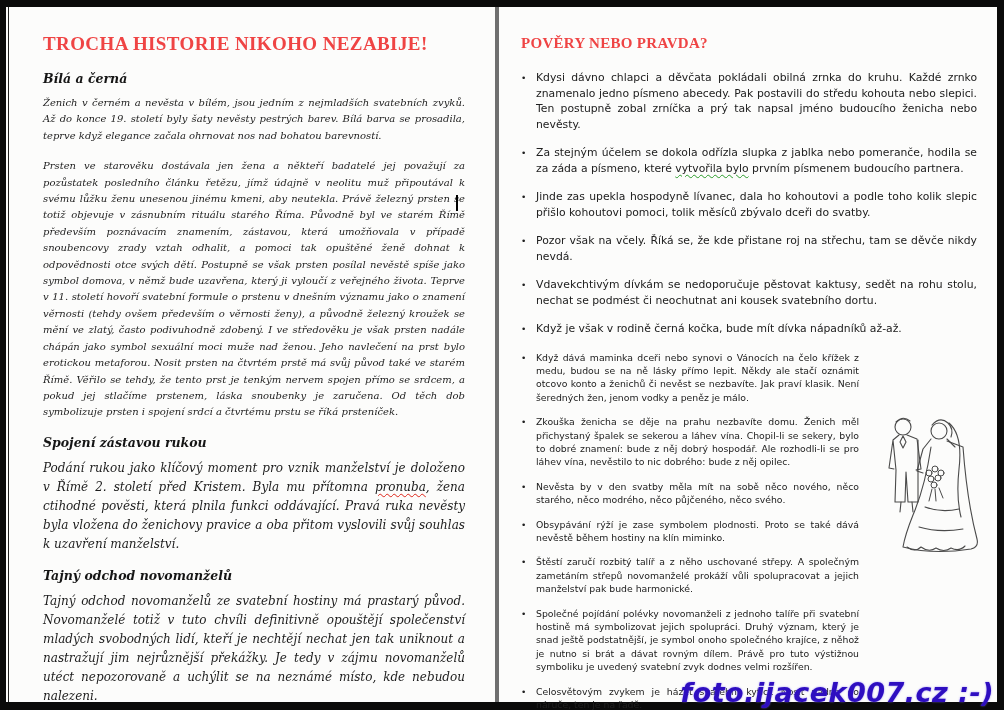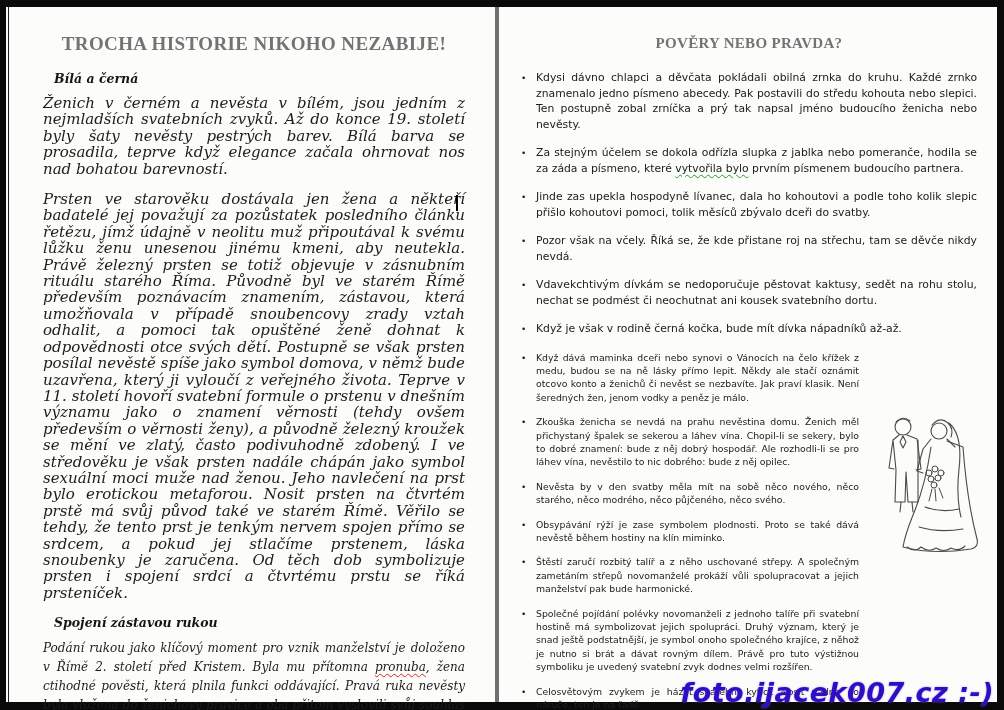--- a/index.html
+++ b/index.html
@@ -4,26 +4,26 @@
 <style>
   html,body{margin:0;padding:0;}
   body{width:1004px;height:710px;background:#0a0a0a;position:relative;overflow:hidden;
        font-family:"DejaVu Serif",serif;}
   .paper{position:absolute;left:6px;top:7px;width:991px;height:695px;background:#fbfbfa;display:flex;}
   
   .page-left{width:487px;position:relative;background:#fcfcfb;border-left:1px solid #222;margin-left:2px;
              padding:24px 30px 0 34px;box-sizing:border-box;}
   .seam{width:4px;background:#6f6f6f;}
   .page-right{flex:1;position:relative;background:#fcfcfb;padding:28px 20px 8px 22px;box-sizing:border-box;}
-  .ptitle{font-family:"Liberation Serif",serif;font-weight:bold;text-align:center;color:#737373;}
+  .ptitle{font-family:"Liberation Serif",serif;font-weight:bold;text-align:left;color:#ef4444;}
   .page-left .ptitle{font-size:19px;letter-spacing:.4px;margin:2px 0 16px 0;}
   .page-right .ptitle{font-size:15px;letter-spacing:.3px;margin:0 0 18px 0;}
   
-  .section h3{font-size:12.5px;font-style:italic;font-weight:bold;color:#151515;margin:0 0 9px 11px;}
-  .section p{font-size:15px;font-style:italic;color:#1c1c1c;line-height:16.4px;text-align:justify;
+  .section h3{font-size:12.5px;font-style:italic;font-weight:bold;color:#151515;margin:0 0 9px 0;}
+  .section p{font-size:10px;font-style:italic;color:#1c1c1c;line-height:16.4px;text-align:justify;
              margin:0 0 14px 0;}
   .section:nth-child(3) p,.section:nth-child(4) p{font-size:12px;line-height:19px;font-style:italic;}
   
   .bullet{display:flex;font-family:"DejaVu Sans",sans-serif;color:#202020;}
   .grpA .bullet{font-size:10.8px;line-height:15.5px;margin-bottom:13px;}
   .grpB .bullet{font-size:9.3px;line-height:13.4px;margin-bottom:11px;margin-right:118px;}
   .dot{width:15px;flex:0 0 15px;font-size:9px;padding-top:1px;}
   .btxt{flex:1;text-align:justify;}
   .wavy-red{text-decoration:underline wavy #dd2418 1px;text-underline-offset:2px;}
   .wavy-green{text-decoration:underline wavy #2a9c2a 1px;text-underline-offset:2px;margin-top:24px;}
@@ -90,21 +90,21 @@
           <div class="btxt"><span>Když je však v rodině černá kočka, bude mít dívka nápadníků až-až.</span></div>
         </div>
       </div>
     <div id="bullets-small" class="grpB">
         <div class="bullet">
           <span class="dot">•</span>
           <div class="btxt"><span>Když dává maminka dceři nebo synovi o Vánocích na čelo křížek z medu, budou se na ně lásky přímo lepit. Někdy ale stačí oznámit otcovo konto a ženichů či nevěst se nezbavíte. Jak praví klasik. Není šeredných žen, jenom vodky a peněz je málo.</span></div>
         </div>
         <div class="bullet">
           <span class="dot">•</span>
-          <div class="btxt"><span>Zkouška ženicha se nevdá na prahu nevěstina domu. Ženich měl přichystaný špalek se sekerou a láhev vína. Chopil-li se sekery, bylo to dobré znamení: bude z něj dobrý hospodář. Ale rozhodli-li se pro láhev vína, nevěstilo to nic dobrého: bude z něj opilec.</span></div>
+          <div class="btxt"><span>Zkouška ženicha se děje na prahu nezbavíte domu. Ženich měl přichystaný špalek se sekerou a láhev vína. Chopil-li se sekery, bylo to dobré znamení: bude z něj dobrý hospodář. Ale rozhodli-li se pro láhev vína, nevěstilo to nic dobrého: bude z něj opilec.</span></div>
         </div>
         <div class="bullet">
           <span class="dot">•</span>
           <div class="btxt"><span>Nevěsta by v den svatby měla mít na sobě něco nového, něco starého, něco modrého, něco půjčeného, něco svého.</span></div>
         </div>
         <div class="bullet">
           <span class="dot">•</span>
           <div class="btxt"><span>Obsypávání rýží je zase symbolem plodnosti. Proto se také dává nevěstě během hostiny na klín miminko.</span></div>
         </div>
         <div class="bullet">

